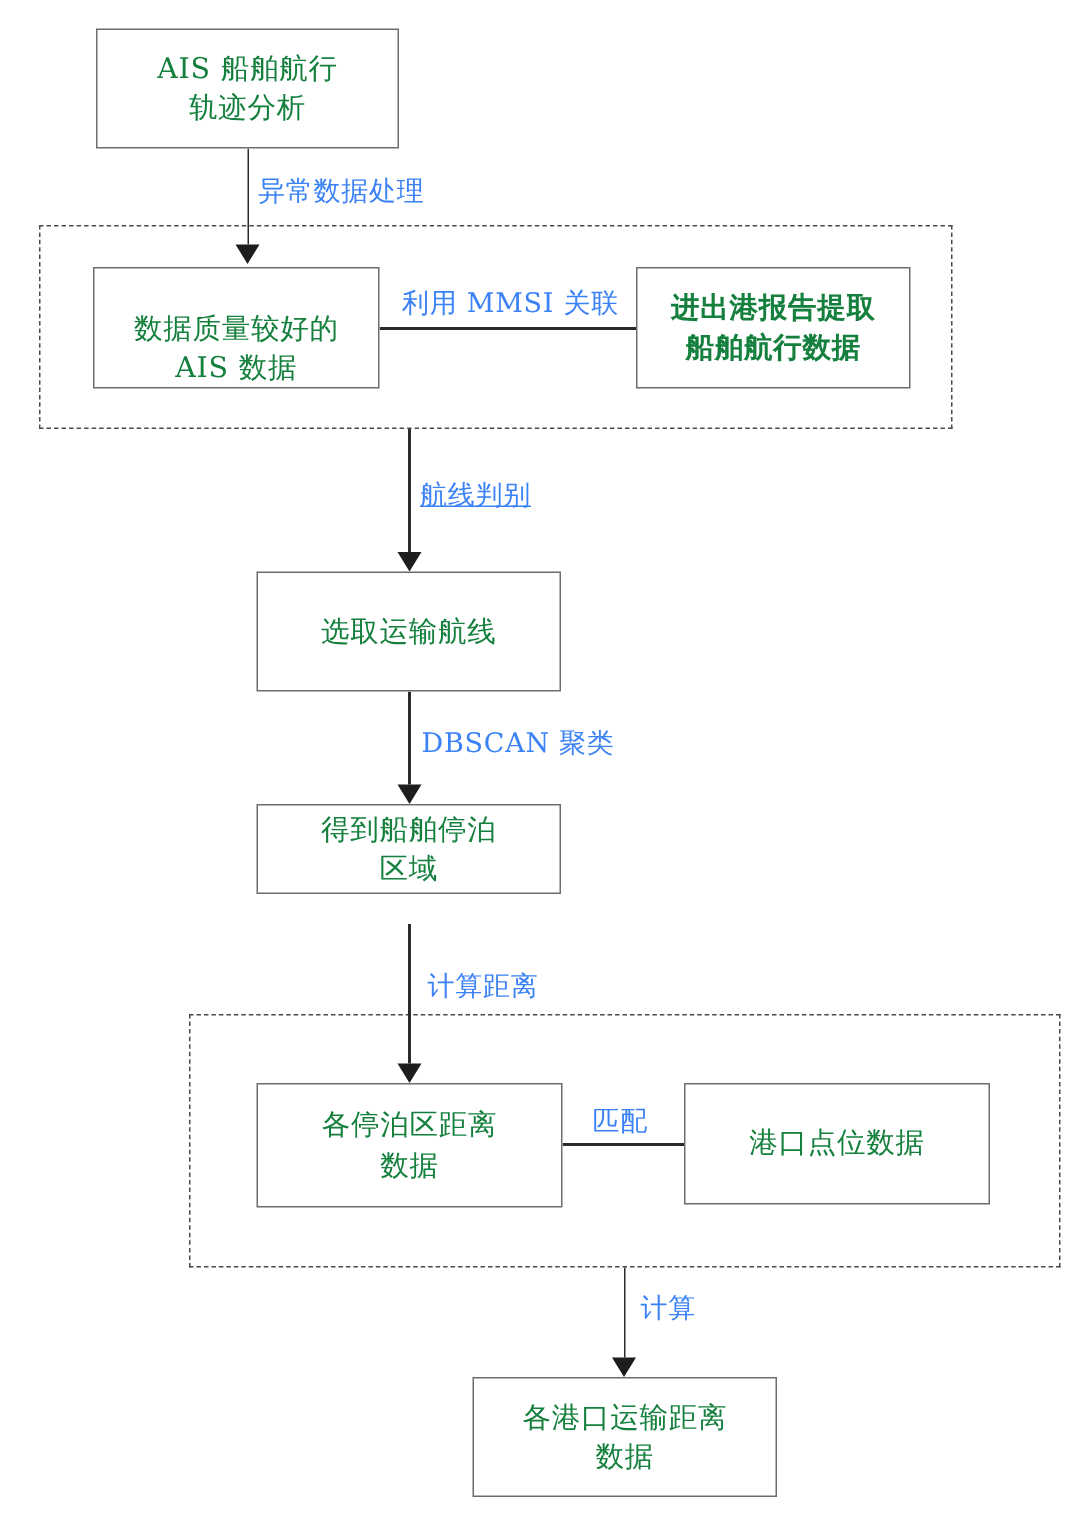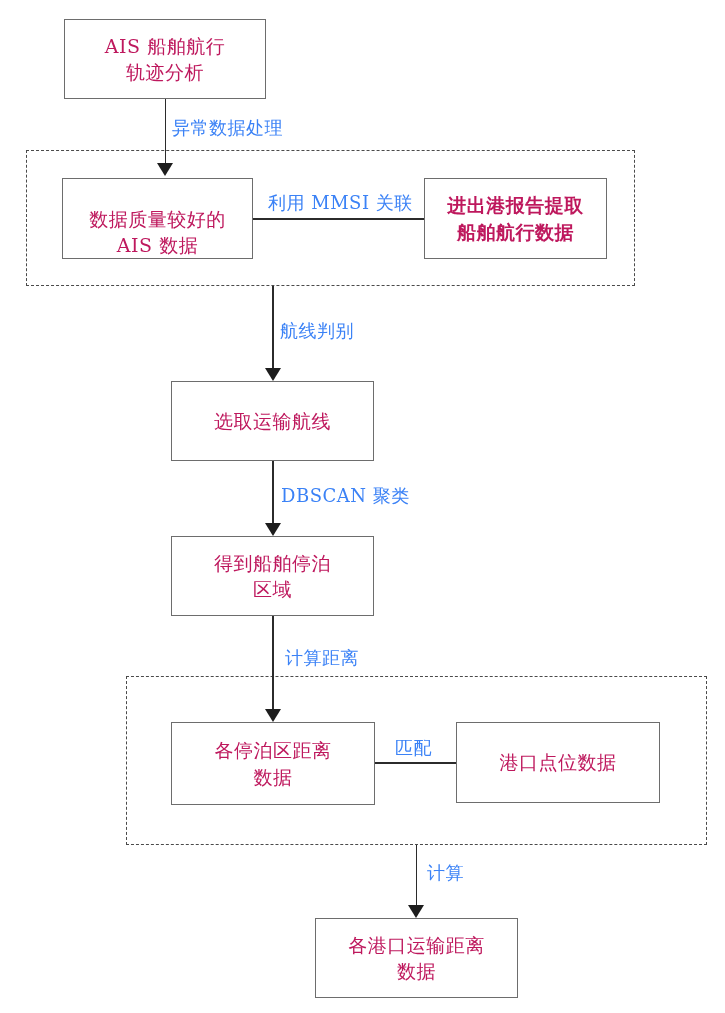--- a/index.html
+++ b/index.html
@@ -19,21 +19,21 @@
   }
   .node {
     position: absolute;
     box-sizing: border-box;
     border: 1.5px solid #6d6d6d;
     background: #ffffff;
     display: flex;
     align-items: center;
     justify-content: center;
     text-align: center;
-    color: #be185d;
+    color: #15803d;
     font-size: 19px;
     line-height: 1.38;
     letter-spacing: 0.5px;
     z-index: 3;
   }
   .node .label {
     display: block;
     width: 100%;
     white-space: pre-line;
   }
@@ -111,21 +111,21 @@
 
   <div class="node" style="left:424px; top:178px; width:183px; height:81px;font-weight:bold;">
     <span class="label">进出港报告提取
 船舶航行数据</span>
   </div>
 
   <div class="node" style="left:171px; top:381px; width:203px; height:80px;">
     <span class="label">选取运输航线</span>
   </div>
 
-  <div class="node" style="left:171px; top:536px; width:203px; height:80px;">
+  <div class="node" style="left:171px; top:536px; width:203px; height:60px;">
     <span class="label">得到船舶停泊
 区域</span>
   </div>
 
   <div class="node" style="left:171px; top:722px; width:204px; height:83px;">
     <span class="label">各停泊区距离
 数据</span>
   </div>
 
   <div class="node" style="left:456px; top:722px; width:204px; height:81px;">
@@ -134,21 +134,21 @@
 
   <div class="node" style="left:315px; top:918px; width:203px; height:80px;">
     <span class="label">各港口运输距离
 数据</span>
   </div>
 
   <div class="edge-label" style="left:172px; top:117px;">异常数据处理</div>
 
   <div class="edge-label" style="left:268px; top:192px;">利用 MMSI 关联</div>
 
-  <div class="edge-label" style="left:280px; top:320px;">航线判别</div>
+  <div class="edge-label" style="left:280px; top:320px;text-decoration:underline;">航线判别</div>
 
   <div class="edge-label" style="left:281px; top:485px;">DBSCAN 聚类</div>
 
   <div class="edge-label" style="left:285px; top:647px;">计算距离</div>
 
   <div class="edge-label" style="left:395px; top:737px;">匹配</div>
 
   <div class="edge-label" style="left:427px; top:862px;">计算</div>
 
 </div>

